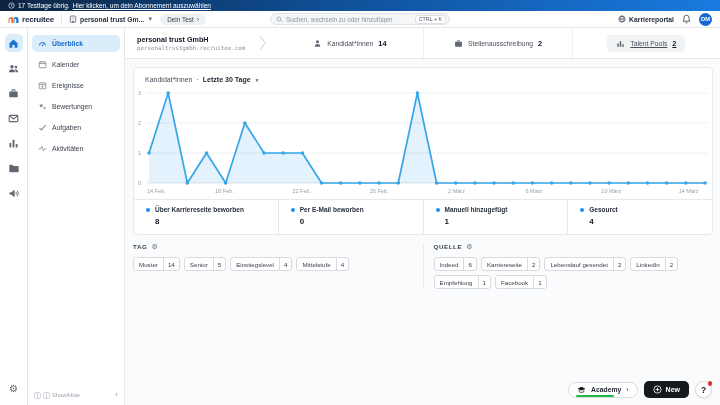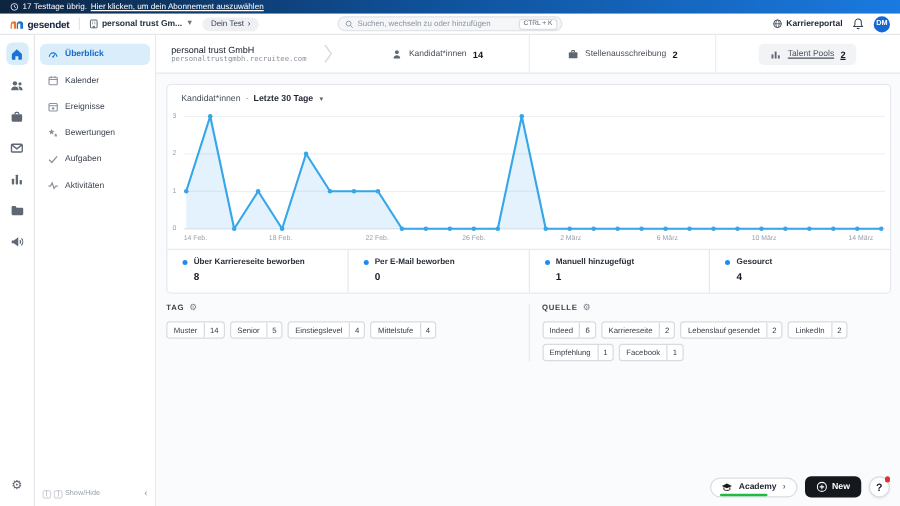--- a/index.html
+++ b/index.html
@@ -53,21 +53,21 @@
   .side-item.active { background:#d9edfb; color:#1569c9; font-weight:bold; }
   .side-item.active .si { color:#1a73d3; }
   .showhide { margin-top:auto; display:flex; align-items:center; gap:2px; color:#9aa2ad; font-size:5.8px; padding:2px; }
   .key { width:7px; height:7px; border:1px solid #d5d9de; border-radius:2px; font-size:5px; color:#9aa2ad;
          display:flex; align-items:center; justify-content:center; }
   .collapse { margin-left:auto; color:#8b939e; font-size:8px; cursor:pointer; line-height:1; }
 
   .main { flex:1; background:#fafbfc; position:relative; display:flex; flex-direction:column; min-width:0; }
   .main-top { height:31px; flex:0 0 31px; background:#fff; border-bottom:1px solid #e6e8eb;
               display:flex; align-items:center; padding-left:12px; }
-  .company-name { font-size:7.2px; font-weight:normal; color:#111827; }
+  .company-name { font-size:7.2px; font-weight:bold; color:#111827; }
   .company-domain { font-size:5.8px; font-family:"DejaVu Sans Mono",monospace; color:#8b929c; margin-top:1.5px; }
   .bread-chevron { margin:0 10px 0 14px; color:#d8dbe0; display:flex; }
   .tabs { flex:1; display:flex; align-self:stretch; }
   .tab { flex:1; display:flex; align-items:center; justify-content:center; gap:5px; font-size:6.8px;
          color:#49505c; cursor:pointer; }
   .tab + .tab { border-left:1px solid #eceef1; }
   .tab .cnt { font-size:7.4px; font-weight:bold; color:#111827; }
   .tab .ti { color:#5f6773; display:flex; }
   .tab-pill { display:flex; align-items:center; gap:5px; background:#f1f3f5; border-radius:4px; padding:4px 9px; }
   .tab-pill .lbl, .tab-pill .cnt { text-decoration:underline; }
@@ -130,21 +130,21 @@
     <span>17 Testtage übrig.</span>
     <a>Hier klicken, um dein Abonnement auszuwählen</a>
   </div>
 
   <div class="header">
     <div class="logo">
       <svg width="11" height="9" viewBox="0 0 22 18">
         <path d="M1 16 V9 a5 5 0 0 1 9-3 V16 H6.5 V9.5 a1.8 1.8 0 0 0-3.6 0 V16 Z" fill="#f26f21"></path>
         <path d="M11 16 V9 a5 5 0 0 1 10 0 V16 H16.5 V9.5 a1.8 1.8 0 0 0-3.6 0 V16 Z" fill="#1a73d3"></path>
       </svg>
-      <span class="logo-text">gesendet</span>
+      <span class="logo-text">recruitee</span>
     </div>
     <div class="vdiv"></div>
     <div class="org">
       <svg width="8" height="8" viewBox="0 0 12 12">
           <rect x="2" y="1.5" width="8" height="9.5" rx="1" fill="none" stroke="#4b5563" stroke-width="1.1"></rect>
           <path d="M4.2 4 h1 M6.8 4 h1 M4.2 6 h1 M6.8 6 h1 M5.2 11 v-2 h1.6 v2" stroke="#4b5563" stroke-width="1" fill="none"></path>
         </svg>
       <span>personal trust Gm...</span>
       <span class="caret">▼</span>
     </div>

